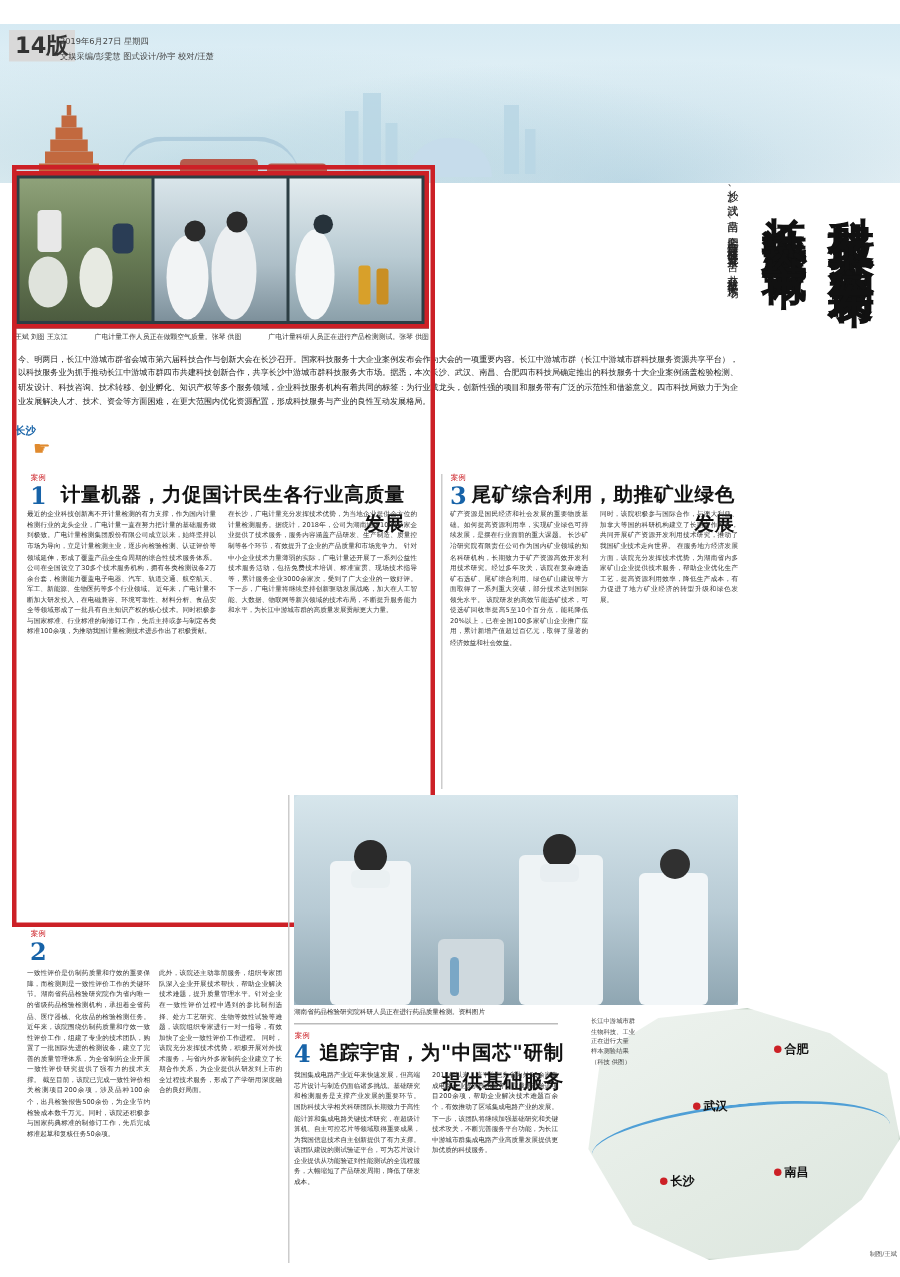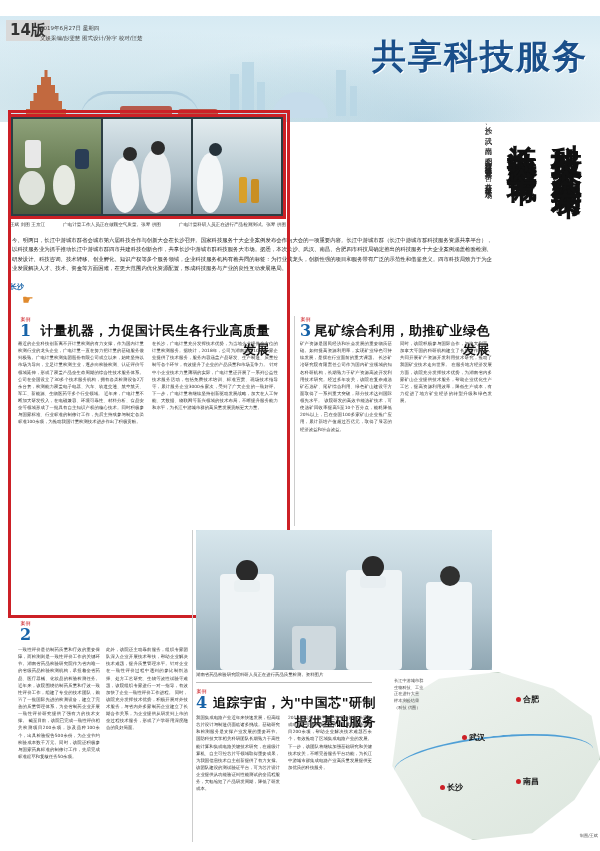--- a/index.html
+++ b/index.html
@@ -194,21 +194,20 @@
     <div class="sky-b" style="left:230px;width:9px;height:42px;"></div>
     <div class="sky-b" style="left:242px;width:12px;height:54px;"></div>
     <div class="sky-b" style="left:257px;width:8px;height:34px;"></div>
     <div class="dome"></div>
     <div class="sky-b" style="left:336px;width:10px;height:46px;"></div>
     <div class="sky-b" style="left:350px;width:7px;height:30px;"></div>
 
     <div class="page-no">14版</div>
     <div class="mast-meta" style="white-space:pre-line">2019年6月27日 星期四
 文娱采编/彭雯慧  图式设计/孙宇  校对/汪楚</div>
-    <div class="mast-title">共享科技服务</div>
   </div>
 
   <div class="hero">
     <div class="hero-inner">
       <div class="hero-cell ph-a">
         <div class="blob" style="left:6px;top:52px;width:26px;height:34px;background:#dfe3dc;"></div>
         <div class="blob" style="left:40px;top:46px;width:22px;height:40px;background:#e7eae2;"></div>
         <div class="blob" style="left:62px;top:30px;width:14px;height:20px;background:#2a3d55;border-radius:4px;"></div>
       </div>
       <div class="hero-cell ph-b">

